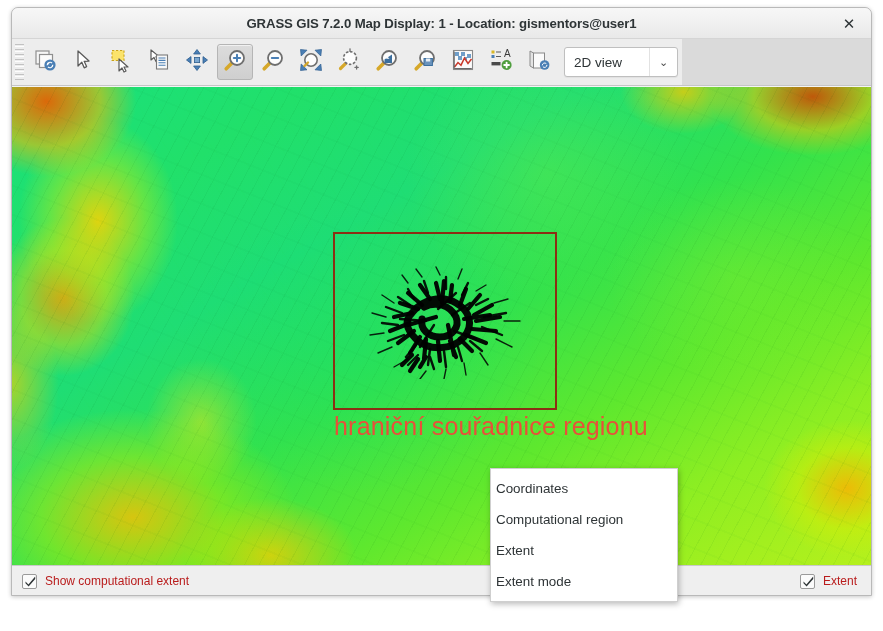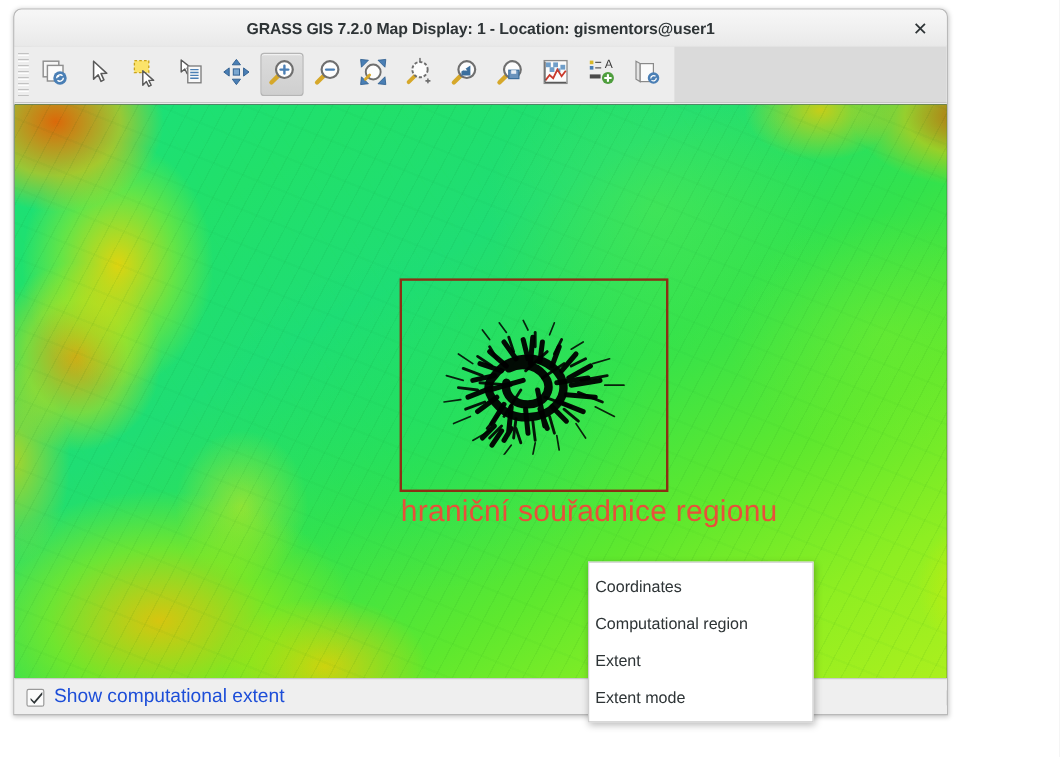--- a/index.html
+++ b/index.html
@@ -8,21 +8,21 @@
     background: #ffffff;
     font-family: "Liberation Sans", sans-serif;
     overflow: hidden;
   }
   #root { position: relative; width: 883px; height: 631px; background:#ffffff; }
 
   
   .window {
     position: absolute;
     left: 11px; top: 7px;
-    width: 779px; height: 589px;
+    width: 861px; height: 589px;
     background: #f4f4f4;
     border: 1px solid #b9b9b9;
     border-radius: 7px 7px 0 0;
     box-shadow: 0 1px 4px rgba(0,0,0,0.22);
     overflow: hidden;
   }
 
   
   .titlebar {
     position: relative;
@@ -94,21 +94,21 @@
     display: flex; align-items: center; justify-content: center;
     font-size: 11px; color: #4a4a4a;
   }
   .toolbar-filler { flex: 1; height: 100%; background: #dadada; }
 
   
   .mapwrap {
     position: absolute;
     left: 0; top: 79px;
     width: 861px; height: 478px;
-    background: #000000;
+    background: #fef9c3;
     overflow: hidden;
   }
   .mapcanvas { position: absolute; inset: 0; }
 
   
   .terrain-base {
     position: absolute; inset: 0;
     background:
       radial-gradient(ellipse 230px 150px at 14% 90%, rgba(255,190,0,0.80) 0%, rgba(190,235,0,0.45) 40%, rgba(0,0,0,0) 72%),
       radial-gradient(ellipse 120px 100px at 4% 3%,  rgba(235,95,0,0.92) 0%, rgba(255,180,0,0.55) 45%, rgba(0,0,0,0) 75%),
@@ -170,21 +170,21 @@
   }
   .chkrow { display: flex; align-items: center; gap: 8px; }
   .chkbox {
     width: 15px; height: 15px;
     background: #fbfbfb;
     border: 1px solid #9a9a9a;
     border-radius: 2px;
     position: relative;
   }
   .chkbox svg { position: absolute; left: 1px; top: 0px; }
-  .chklabel { font-size: 16px; color: #1d4ed8; }
+  .chklabel { font-size: 12px; color: #b91c1c; }
 
   
   .ctxmenu {
     position: absolute;
     left: 490px; top: 468px; width: 188px;
     background: #ffffff;
     border: 1px solid #cfcfcf;
     box-shadow: 1px 2px 6px rgba(0,0,0,0.28);
     padding: 4px 0 4px 0;
     z-index: 40;
@@ -387,20 +387,24 @@
           <span>
             <svg width="26" height="26" viewBox="0 0 26 26">
               <path d="M4 4 L4 19 L7.5 21 L7.5 6 Z" fill="#e4e4e4" stroke="#8a8a8a" stroke-width="1"></path>
               <rect x="7.5" y="6" width="11" height="15" fill="#fbfbfb" stroke="#8a8a8a" stroke-width="1"></rect>
               <circle cx="18.6" cy="18" r="4.8" fill="#4a7fb5"></circle>
               <path d="M16.3 18.4a2.4 2.4 0 0 1 4-1.8M20.9 17.9a2.4 2.4 0 0 1-4 1.9" stroke="#fff" stroke-width="1" fill="none"></path>
             </svg>
           </span>
         </div>
 
+        <div class="combo">
+          <span class="combo-label">2D view</span>
+          <span class="combo-arrow">⌄</span>
+        </div>
       </div>
       <div class="toolbar-filler"></div>
     </div>
 
     <div class="mapwrap">
       <div class="mapcanvas">
         <div class="terrain-base"></div>
         <div class="terrain-soft"></div>
         <div class="terrain-tex"></div>
       </div>

